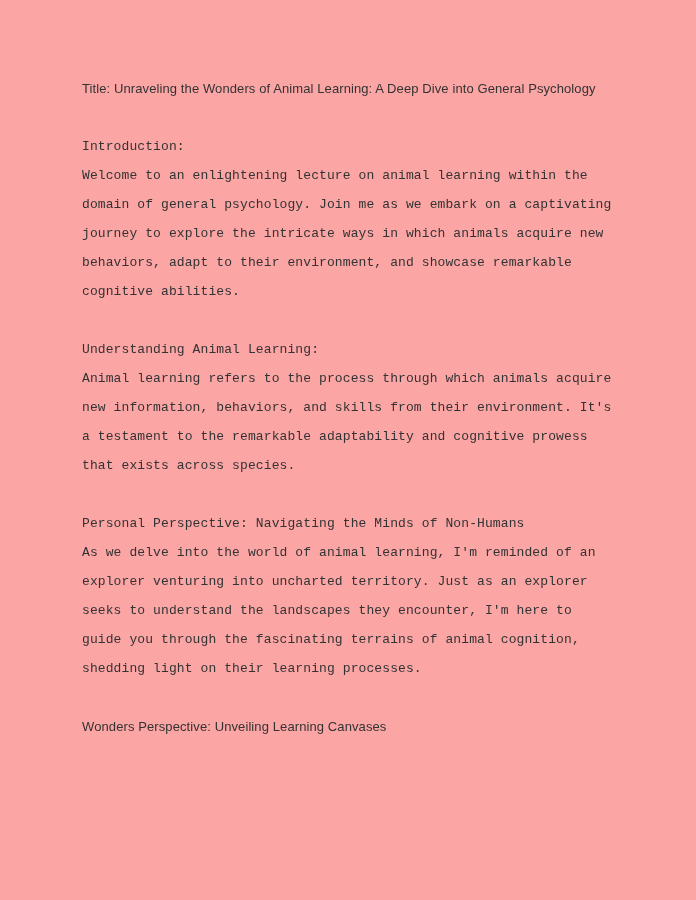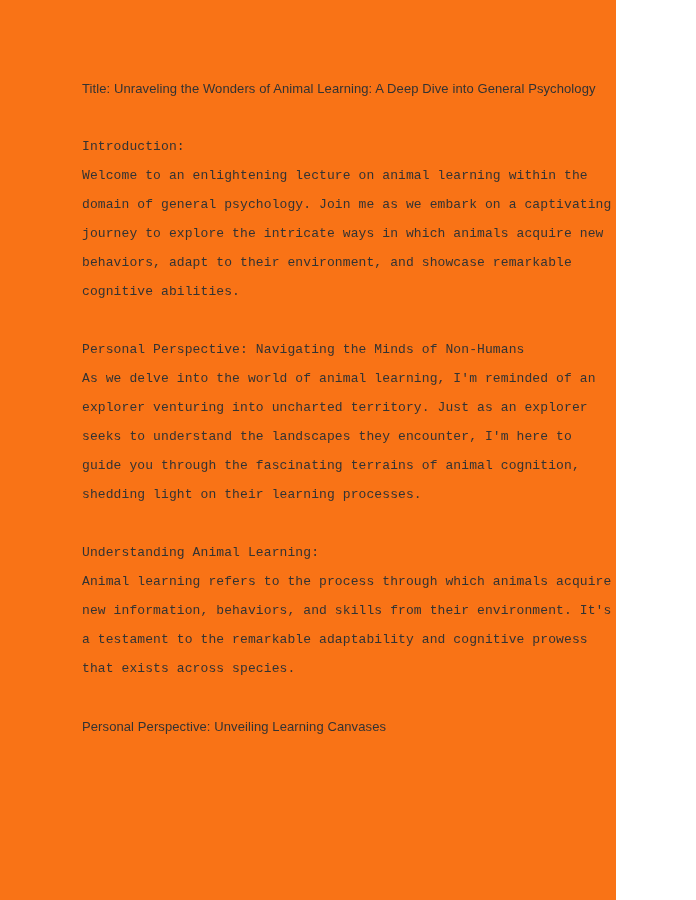--- a/index.html
+++ b/index.html
@@ -4,23 +4,23 @@
 <style>
   * { margin: 0; padding: 0; box-sizing: border-box; }
   html, body {
     width: 696px;
     height: 900px;
     background: #ffffff;
     font-family: "Liberation Sans", "DejaVu Sans", sans-serif;
     overflow: hidden;
   }
   .doc-page {
-    width: 616px;
+    width: 696px;
     height: 900px;
-    background: #f97316;
+    background: #fca5a5;
     padding: 74px 80px 0 82px;
   }
   .doc-content {
     width: 532px;
     color: #333333;
     font-size: 13px;
     line-height: 29px;
     letter-spacing: 0.1px;
   }
   .para {
@@ -44,28 +44,28 @@
   <div class="doc-content">
 
     <p class="para">Title: Unraveling the Wonders of Animal Learning: A Deep Dive into General Psychology</p>
 
     <section class="para">
       <div class="section-heading">Introduction:</div>
       <div class="section-body">Welcome to an enlightening lecture on animal learning within the domain of general psychology. Join me as we embark on a captivating journey to explore the intricate ways in which animals acquire new behaviors, adapt to their environment, and showcase remarkable cognitive abilities.</div>
     </section>
 
     <section class="para">
+      <div class="section-heading">Understanding Animal Learning:</div>
+      <div class="section-body">Animal learning refers to the process through which animals acquire new information, behaviors, and skills from their environment. It's a testament to the remarkable adaptability and cognitive prowess that exists across species.</div>
+    </section>
+
+    <section class="para">
       <div class="section-heading">Personal Perspective: Navigating the Minds of Non-Humans</div>
       <div class="section-body">As we delve into the world of animal learning, I'm reminded of an explorer venturing into uncharted territory. Just as an explorer seeks to understand the landscapes they encounter, I'm here to guide you through the fascinating terrains of animal cognition, shedding light on their learning processes.</div>
     </section>
 
     <section class="para">
-      <div class="section-heading">Understanding Animal Learning:</div>
-      <div class="section-body">Animal learning refers to the process through which animals acquire new information, behaviors, and skills from their environment. It's a testament to the remarkable adaptability and cognitive prowess that exists across species.</div>
     </section>
 
-    <section class="para">
-    </section>
-
-    <p class="para">Personal Perspective: Unveiling Learning Canvases</p>
+    <p class="para">Wonders Perspective: Unveiling Learning Canvases</p>
 
   </div>
 </div>
 
 </body></html>

